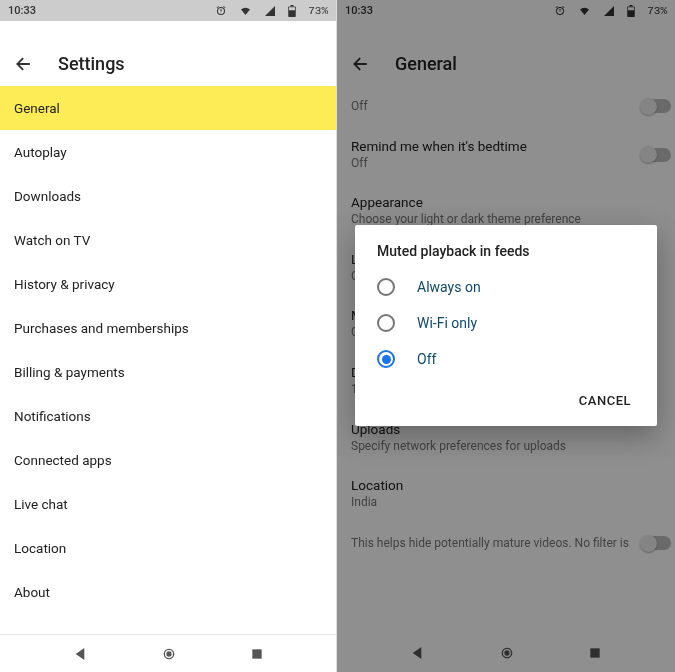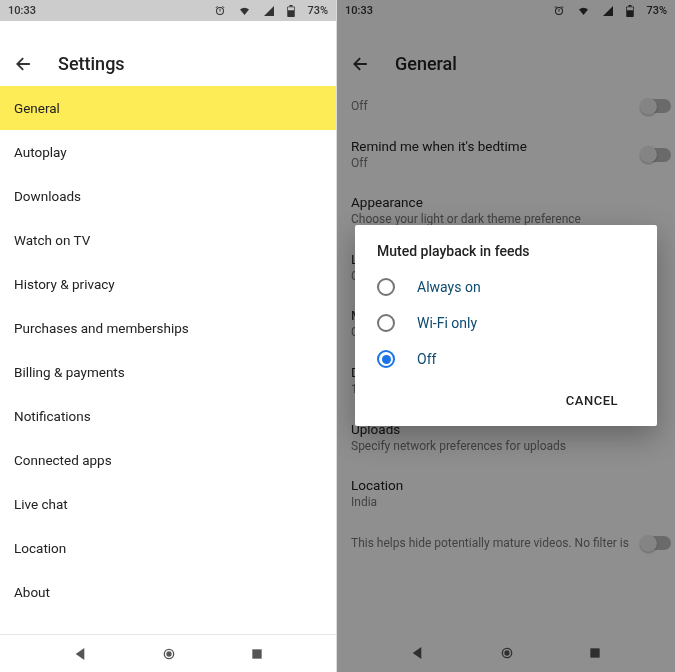--- a/index.html
+++ b/index.html
@@ -31,21 +31,21 @@
     display: flex;
     align-items: center;
     justify-content: space-between;
     padding: 0 8px;
     font-size: 11px;
     font-weight: 500;
     color: #333;
   }
   .pane-left .status { background: #cccccc; }
   .pane-right .status { background: #fff; color: #333; }
-  .status-right { display: flex; align-items: center; gap: 12px; }
+  .status-right { display: flex; align-items: center; gap: 12px; font-family: Liberation Mono, monospace; }
   .status-right svg { display: block; }
   
   .appbar {
     height: 45px;
     display: flex;
     align-items: center;
     padding: 16px 14px;
     gap: 24px;
     background: #fff;
     margin-top: 20px;
@@ -141,21 +141,21 @@
     content: '';
     position: absolute;
     width: 9px; height: 9px;
     background: #1a73e8;
     border-radius: 50%;
     top: 2.5px; left: 2.5px;
   }
   .dialog-actions {
     display: flex;
     justify-content: flex-end;
-    padding: 10px 31px 6px 18px;
+    padding: 10px 18px 6px 18px;
   }
   .cancel {
     font-size: 13px;
     font-weight: 500;
     letter-spacing: 0.5px;
     color: #222;
     cursor: pointer;
     padding: 6px 8px;
   }
   .navbar-right {

